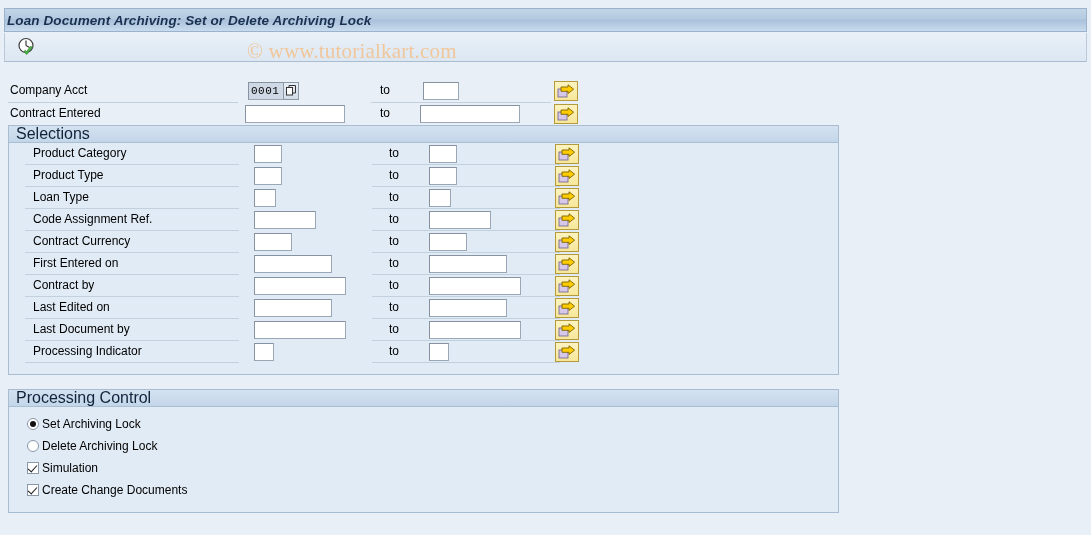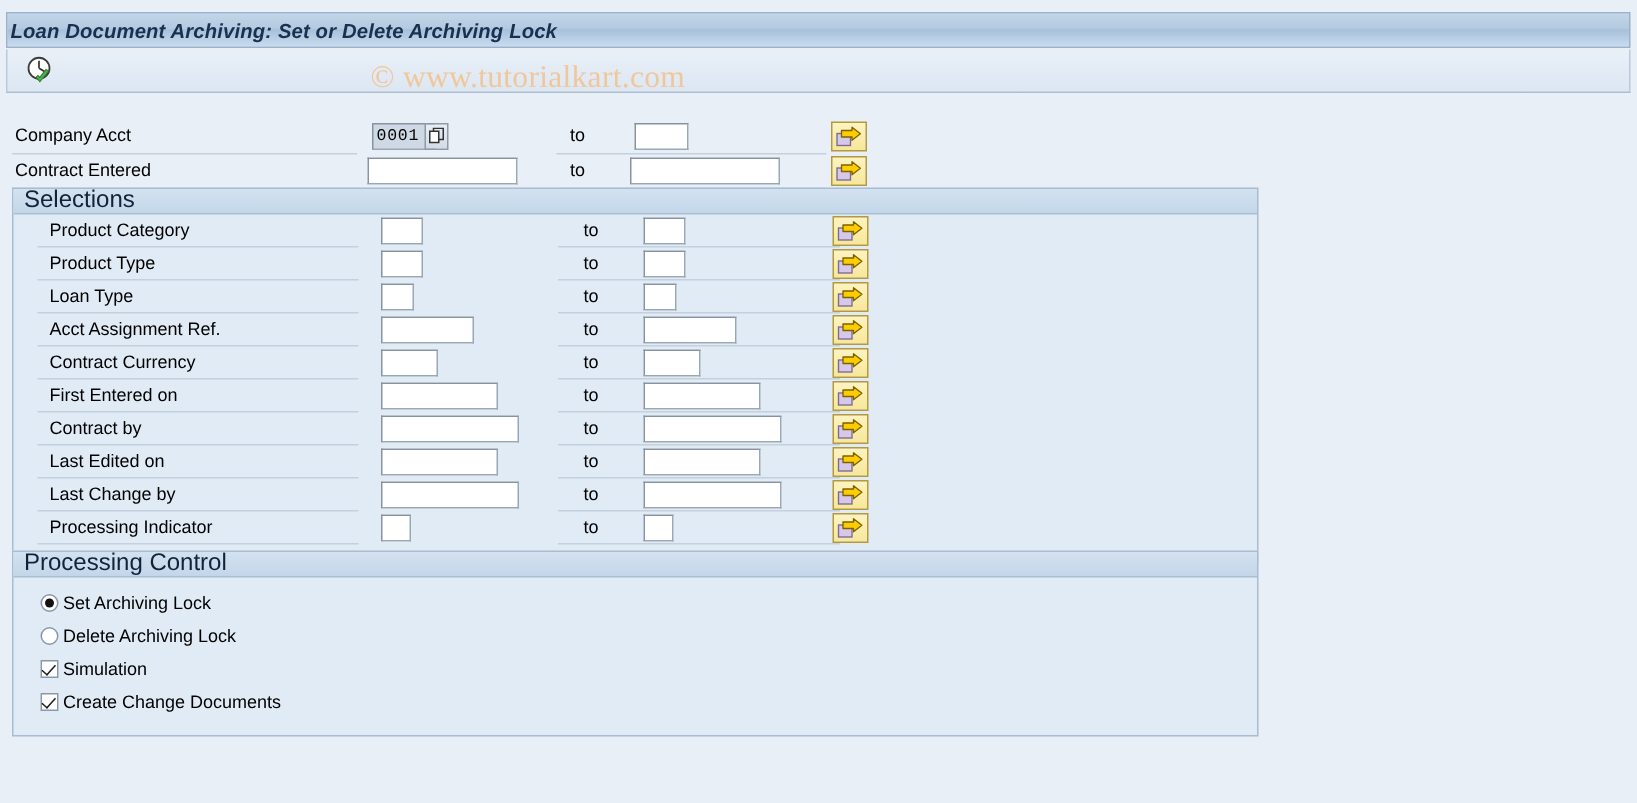--- a/index.html
+++ b/index.html
@@ -319,21 +319,21 @@
         <input class="inp" value="" style="left: 420px; top: 2px; width: 22px;">
         <div class="msbtn" style="left:546px; top:1px;">
           <svg width="18" height="15" viewBox="0 0 18 15">
             <rect x="1" y="5" width="9" height="8" fill="#d6c8e8" stroke="#7a6a93" stroke-width="0.9"></rect>
             <path d="M4 3 L11 3 L11 0.8 L16.6 5.2 L11 9.5 L11 7.3 L4 7.3 Z" fill="#ffcc00" stroke="#7a6300" stroke-width="0.9" stroke-linejoin="round"></path>
           </svg>
         </div>
       </div>
       <div class="row" style="position: absolute; left: 0px; top: 66px; height: 22px; width: 100%;">
         <div class="underline" style="left:16px; width:214px;"></div>
-        <div class="label" style="left:24px;">Acct Assignment Ref.</div>
+        <div class="label" style="left:24px;">Code Assignment Ref.</div>
         <input class="inp" value="" style="left: 245px; top: 2px; width: 62px;">
         <div class="underline" style="left:363px; width:188px;"></div>
         <div class="tolab" style="left:380px; top:3px;">to</div>
         <input class="inp" value="" style="left: 420px; top: 2px; width: 62px;">
         <div class="msbtn" style="left:546px; top:1px;">
           <svg width="18" height="15" viewBox="0 0 18 15">
             <rect x="1" y="5" width="9" height="8" fill="#d6c8e8" stroke="#7a6a93" stroke-width="0.9"></rect>
             <path d="M4 3 L11 3 L11 0.8 L16.6 5.2 L11 9.5 L11 7.3 L4 7.3 Z" fill="#ffcc00" stroke="#7a6300" stroke-width="0.9" stroke-linejoin="round"></path>
           </svg>
         </div>
@@ -389,21 +389,21 @@
         <input class="inp" value="" style="left: 420px; top: 2px; width: 78px;">
         <div class="msbtn" style="left:546px; top:1px;">
           <svg width="18" height="15" viewBox="0 0 18 15">
             <rect x="1" y="5" width="9" height="8" fill="#d6c8e8" stroke="#7a6a93" stroke-width="0.9"></rect>
             <path d="M4 3 L11 3 L11 0.8 L16.6 5.2 L11 9.5 L11 7.3 L4 7.3 Z" fill="#ffcc00" stroke="#7a6300" stroke-width="0.9" stroke-linejoin="round"></path>
           </svg>
         </div>
       </div>
       <div class="row" style="position: absolute; left: 0px; top: 176px; height: 22px; width: 100%;">
         <div class="underline" style="left:16px; width:214px;"></div>
-        <div class="label" style="left:24px;">Last Change by</div>
+        <div class="label" style="left:24px;">Last Document by</div>
         <input class="inp" value="" style="left: 245px; top: 2px; width: 92px;">
         <div class="underline" style="left:363px; width:188px;"></div>
         <div class="tolab" style="left:380px; top:3px;">to</div>
         <input class="inp" value="" style="left: 420px; top: 2px; width: 92px;">
         <div class="msbtn" style="left:546px; top:1px;">
           <svg width="18" height="15" viewBox="0 0 18 15">
             <rect x="1" y="5" width="9" height="8" fill="#d6c8e8" stroke="#7a6a93" stroke-width="0.9"></rect>
             <path d="M4 3 L11 3 L11 0.8 L16.6 5.2 L11 9.5 L11 7.3 L4 7.3 Z" fill="#ffcc00" stroke="#7a6300" stroke-width="0.9" stroke-linejoin="round"></path>
           </svg>
         </div>
@@ -418,21 +418,21 @@
         <div class="msbtn" style="left:546px; top:1px;">
           <svg width="18" height="15" viewBox="0 0 18 15">
             <rect x="1" y="5" width="9" height="8" fill="#d6c8e8" stroke="#7a6a93" stroke-width="0.9"></rect>
             <path d="M4 3 L11 3 L11 0.8 L16.6 5.2 L11 9.5 L11 7.3 L4 7.3 Z" fill="#ffcc00" stroke="#7a6300" stroke-width="0.9" stroke-linejoin="round"></path>
           </svg>
         </div>
       </div>
     </div>
 </div>
 
-<div class="panel" style="left:8px; top:367px; width:831px; height:124px;">
+<div class="panel" style="left:8px; top:389px; width:831px; height:124px;">
   <div class="panel-header">
     <span>Processing Control</span>
   </div>
   <div id="control-rows" style="padding-top:6px;">
       <div class="ctl-row">
         <div class="radio on"></div>
         <div class="ctl-label">Set Archiving Lock</div>
       </div>
       <div class="ctl-row">
         <div class="radio"></div>

